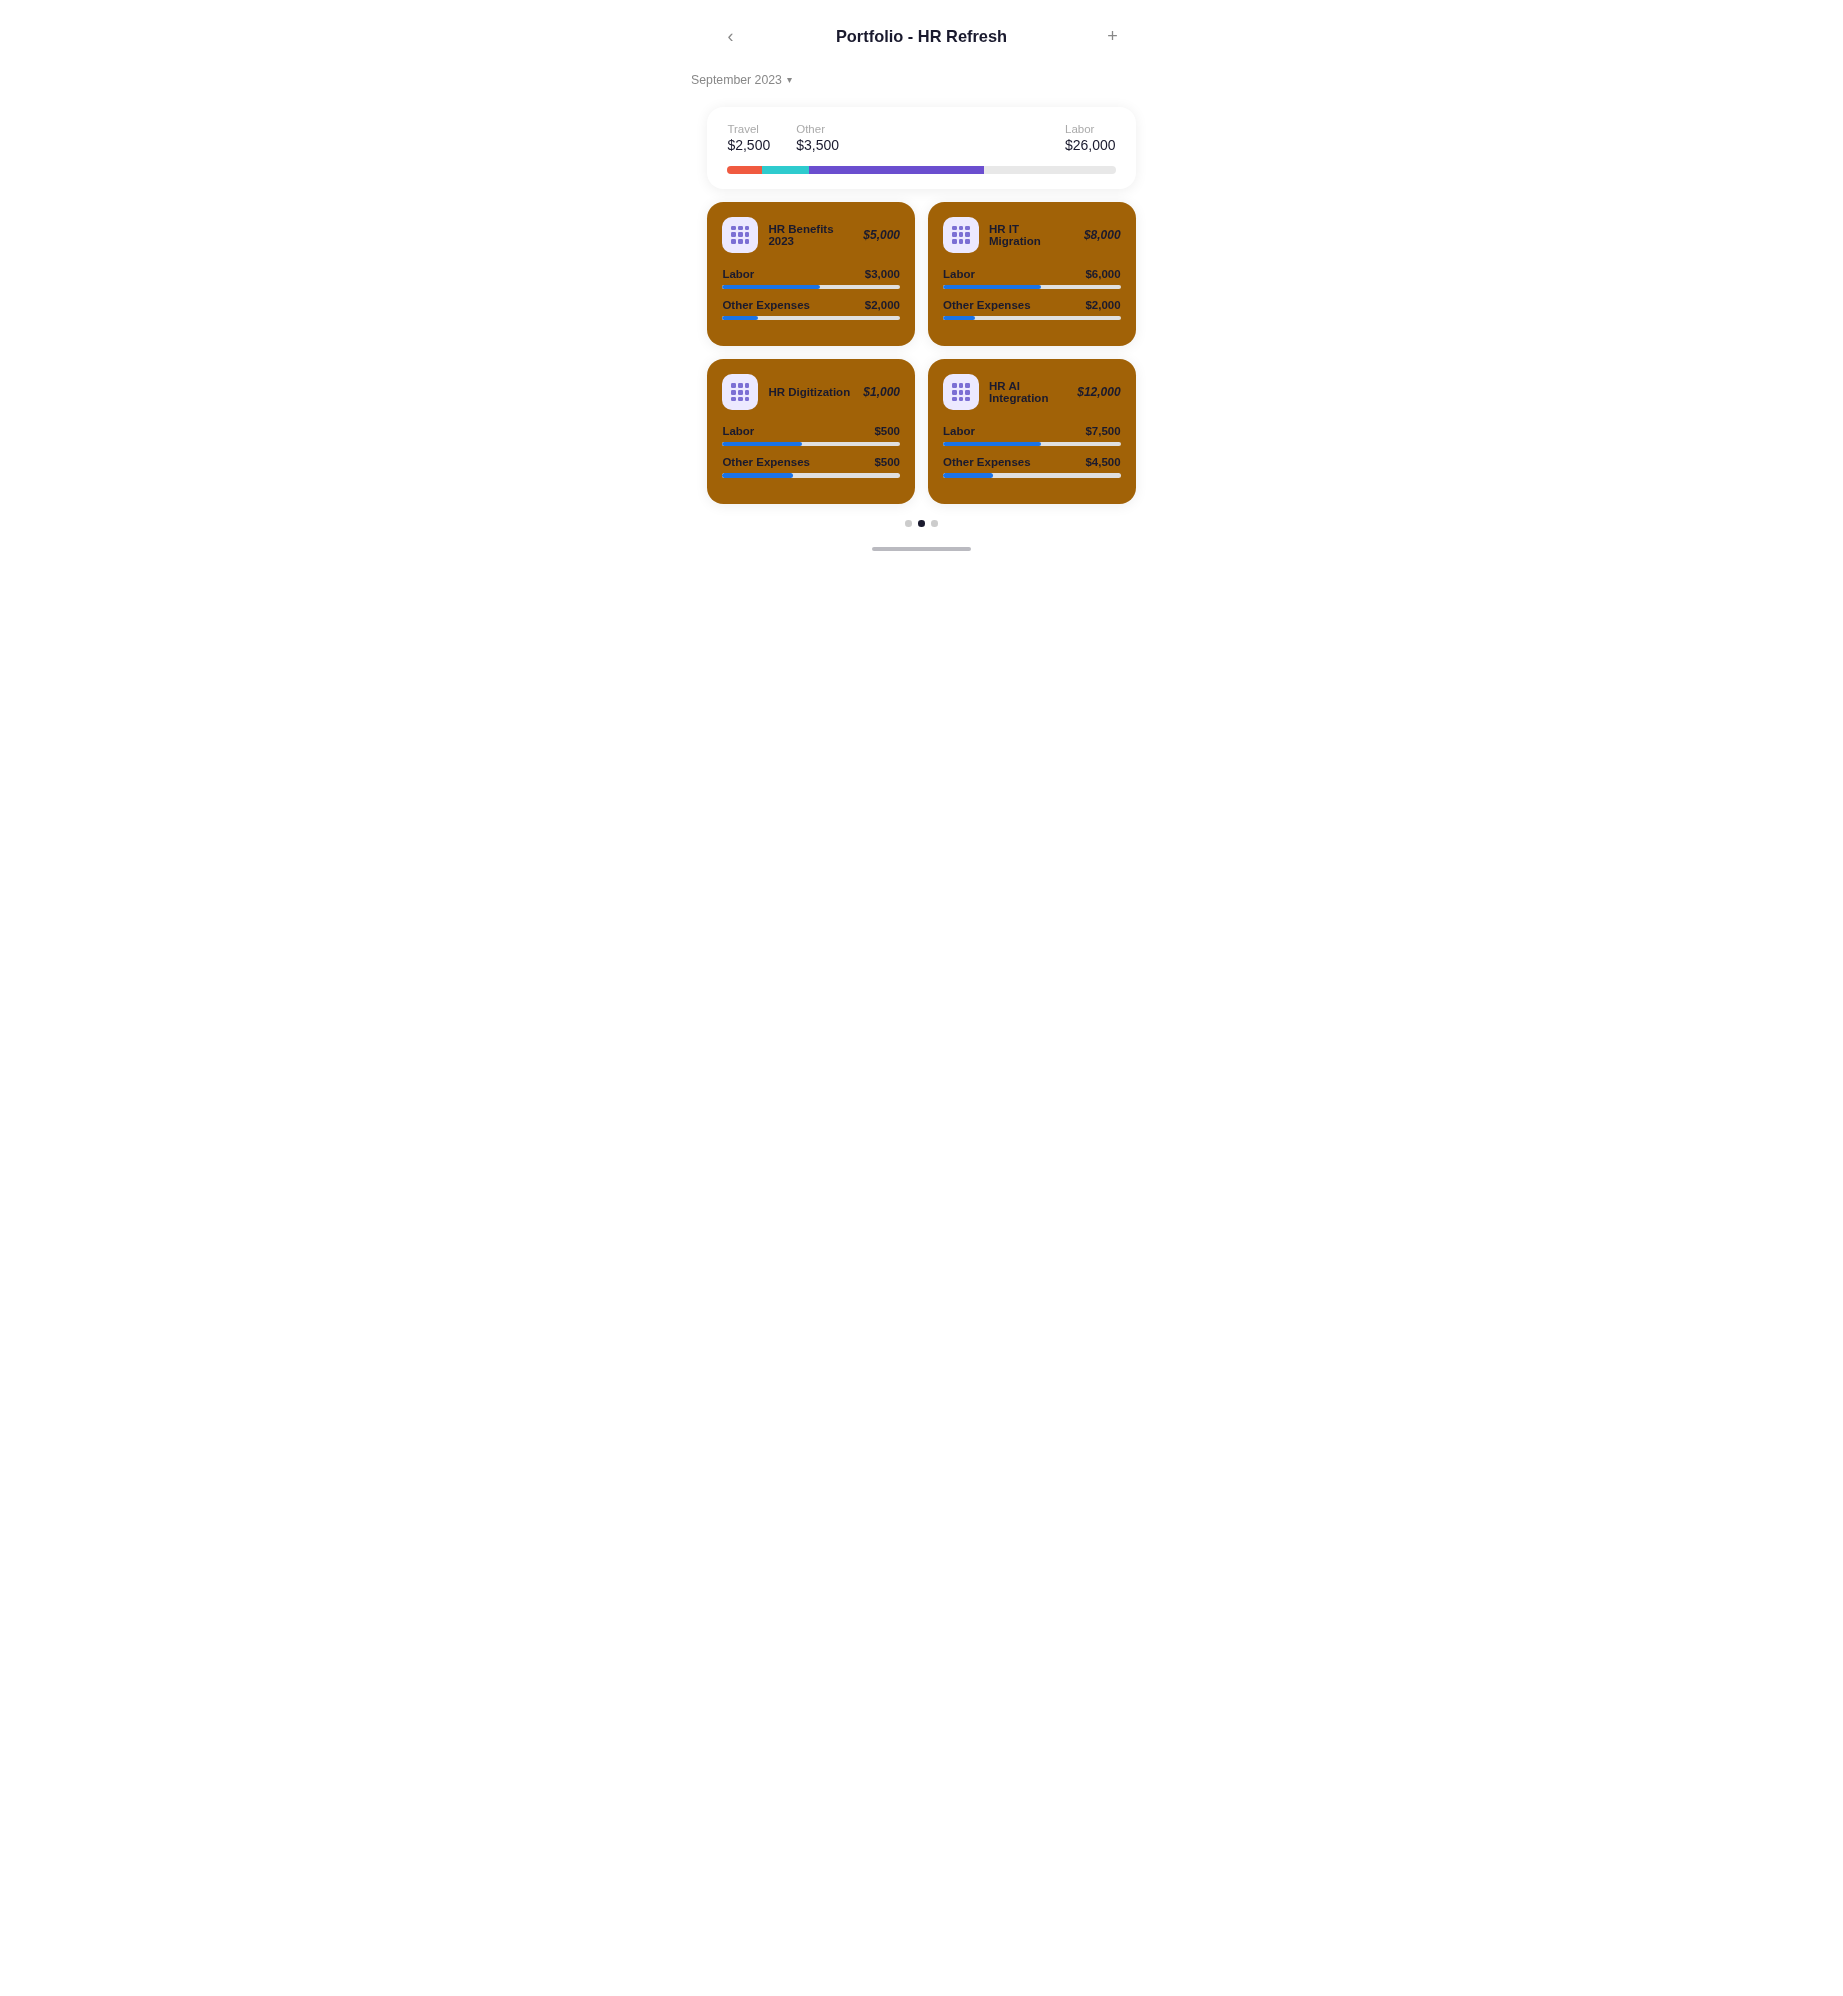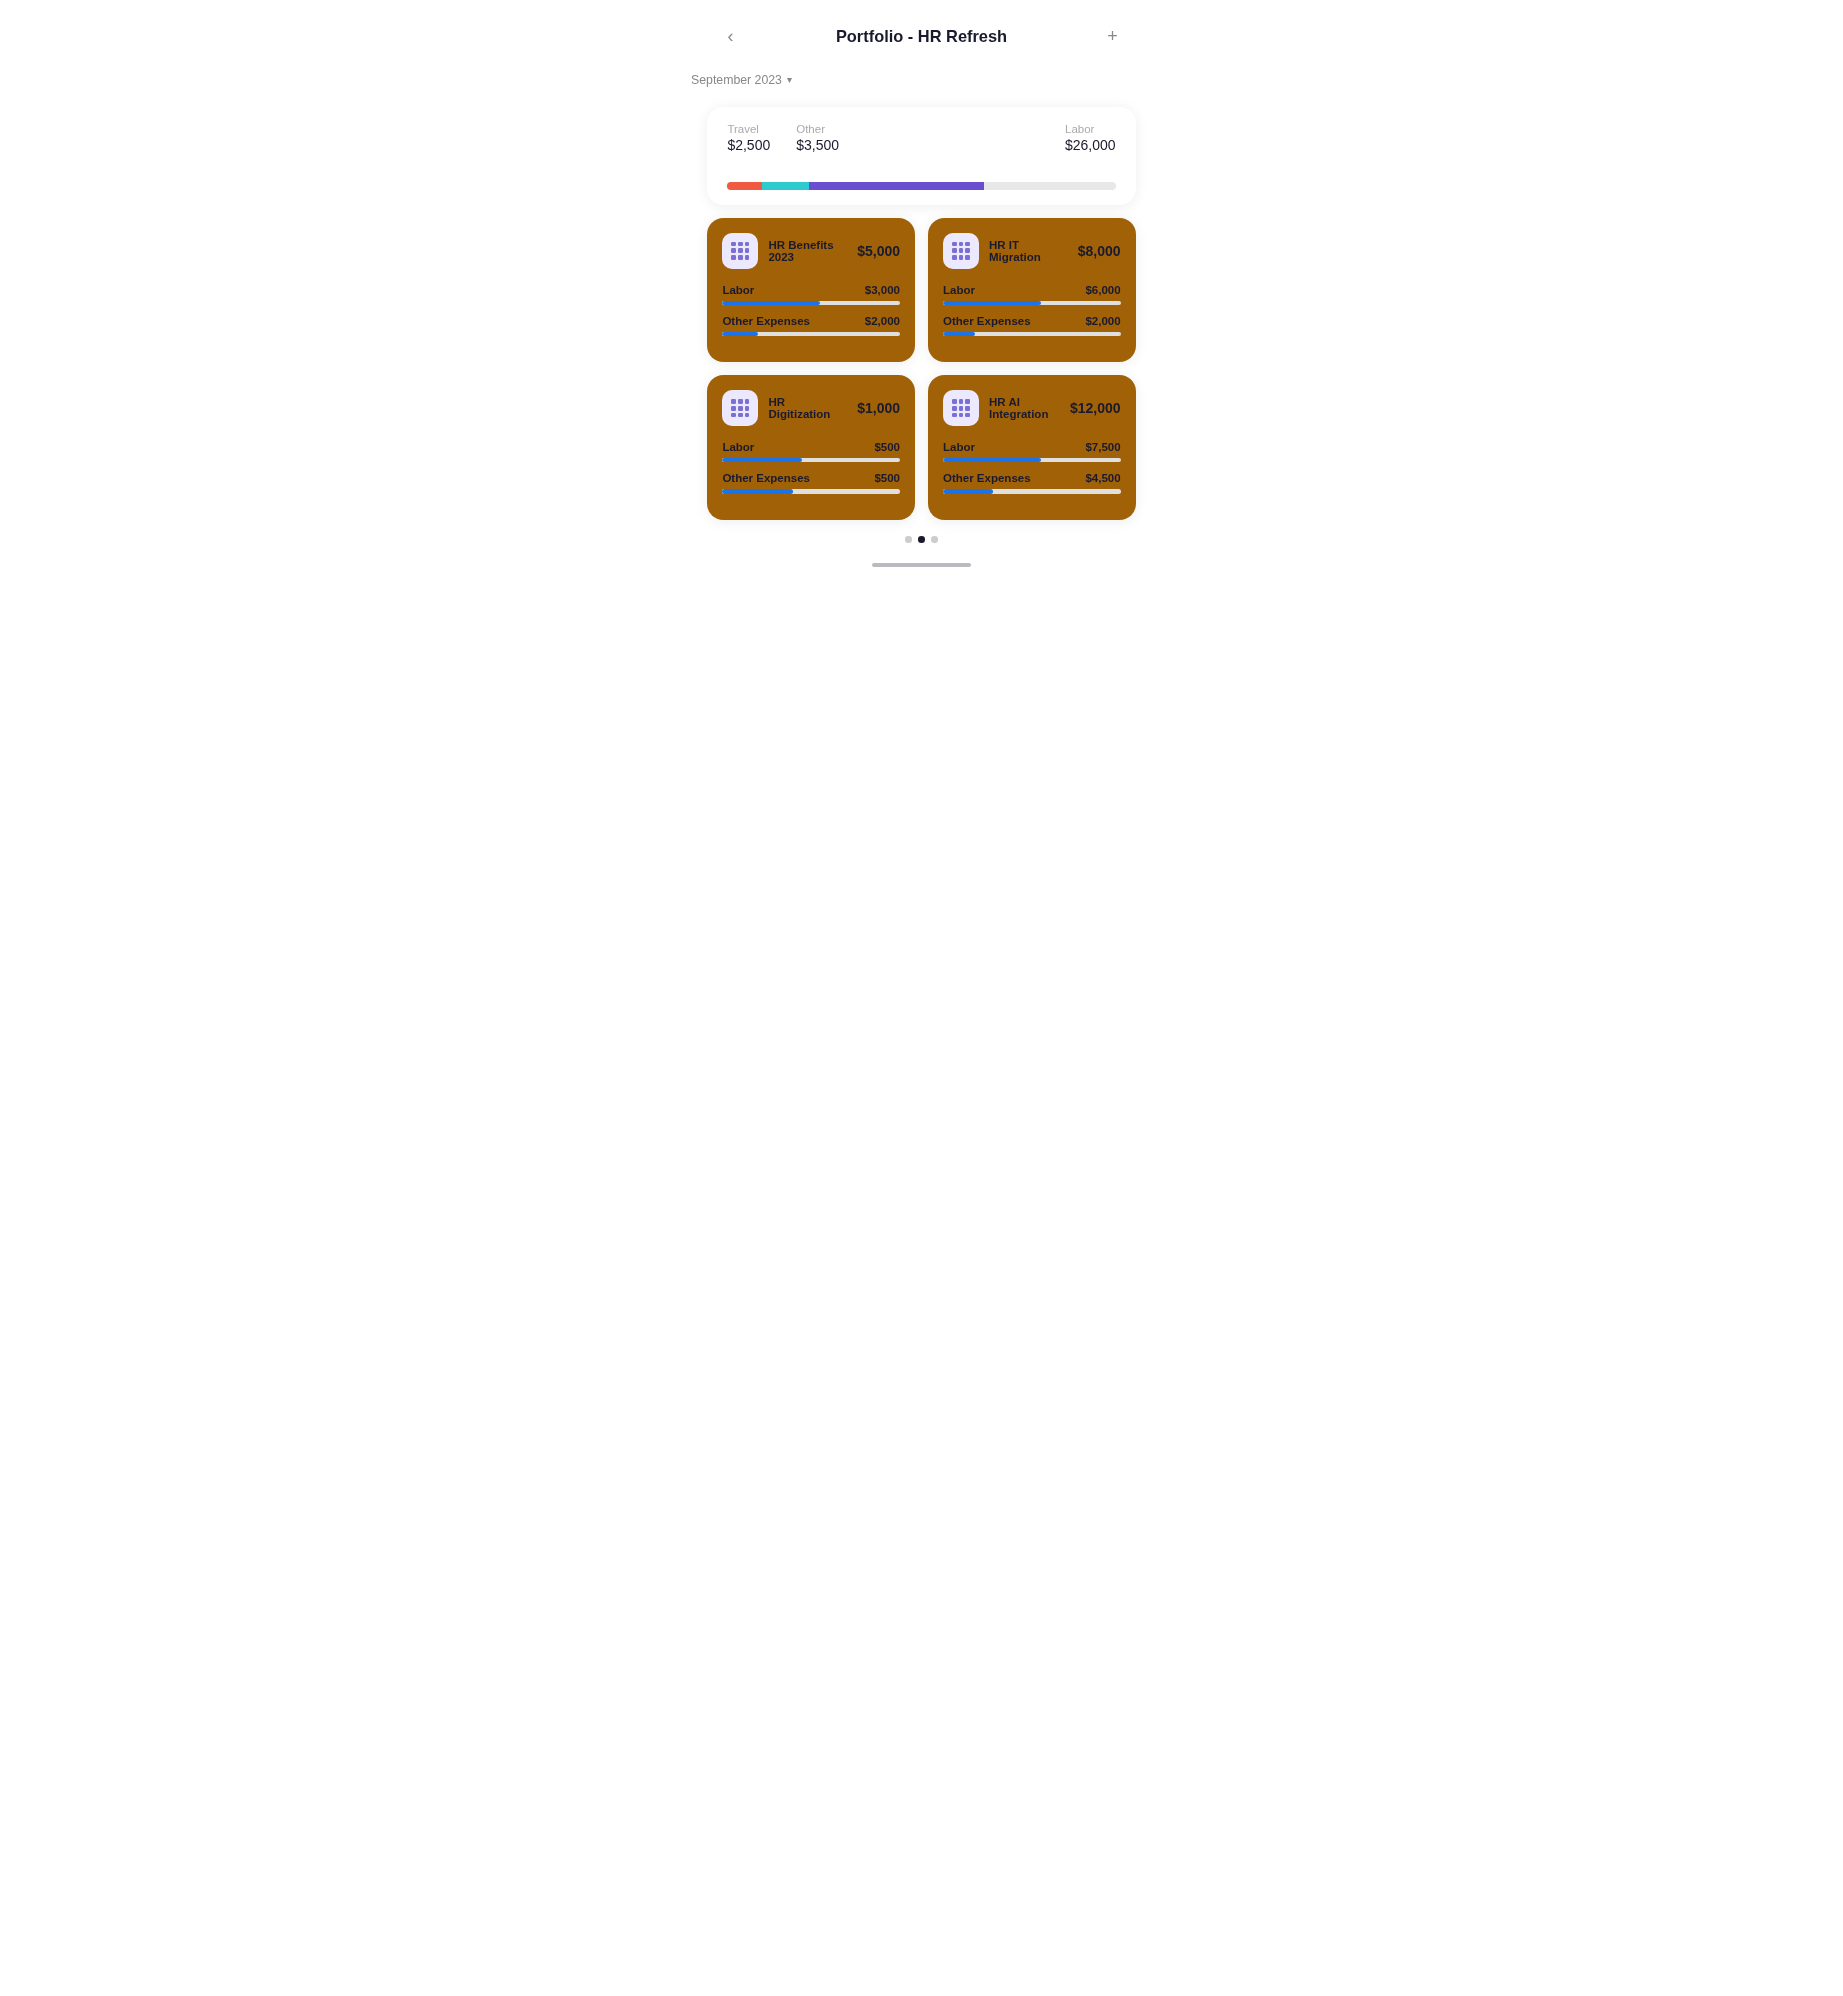--- a/index.html
+++ b/index.html
@@ -75,21 +75,21 @@
       margin: 20px 16.4px 13px;
       background: #fff;
       border-radius: 16.4px;
       padding: 16.4px 20px 15px;
       box-shadow: 0 1.6px 13px rgba(0,0,0,0.07);
     }
 
     .summary-items {
       display: flex;
       gap: 26px;
-      margin-bottom: 29px;
+      margin-bottom: 13px;
     }
 
     .summary-item label {
       font-size: 11.5px;
       color: #aaa;
       display: block;
       margin-bottom: 1.6px;
     }
 
     .summary-item .value {
@@ -161,23 +161,24 @@
     }
 
     .project-name {
       font-size: 11.5px;
       font-weight: 700;
       color: #1a1a2e;
       flex: 1;
     }
 
     .project-total {
-      font-size: 14px;
+      font-size: 12px;
       font-weight: 700;
       color: #1a1a2e;
+      font-style: italic;
     }
 
     .expense-row {
       margin-bottom: 10px;
     }
 
     .expense-row-header {
       display: flex;
       justify-content: space-between;
       align-items: center;

